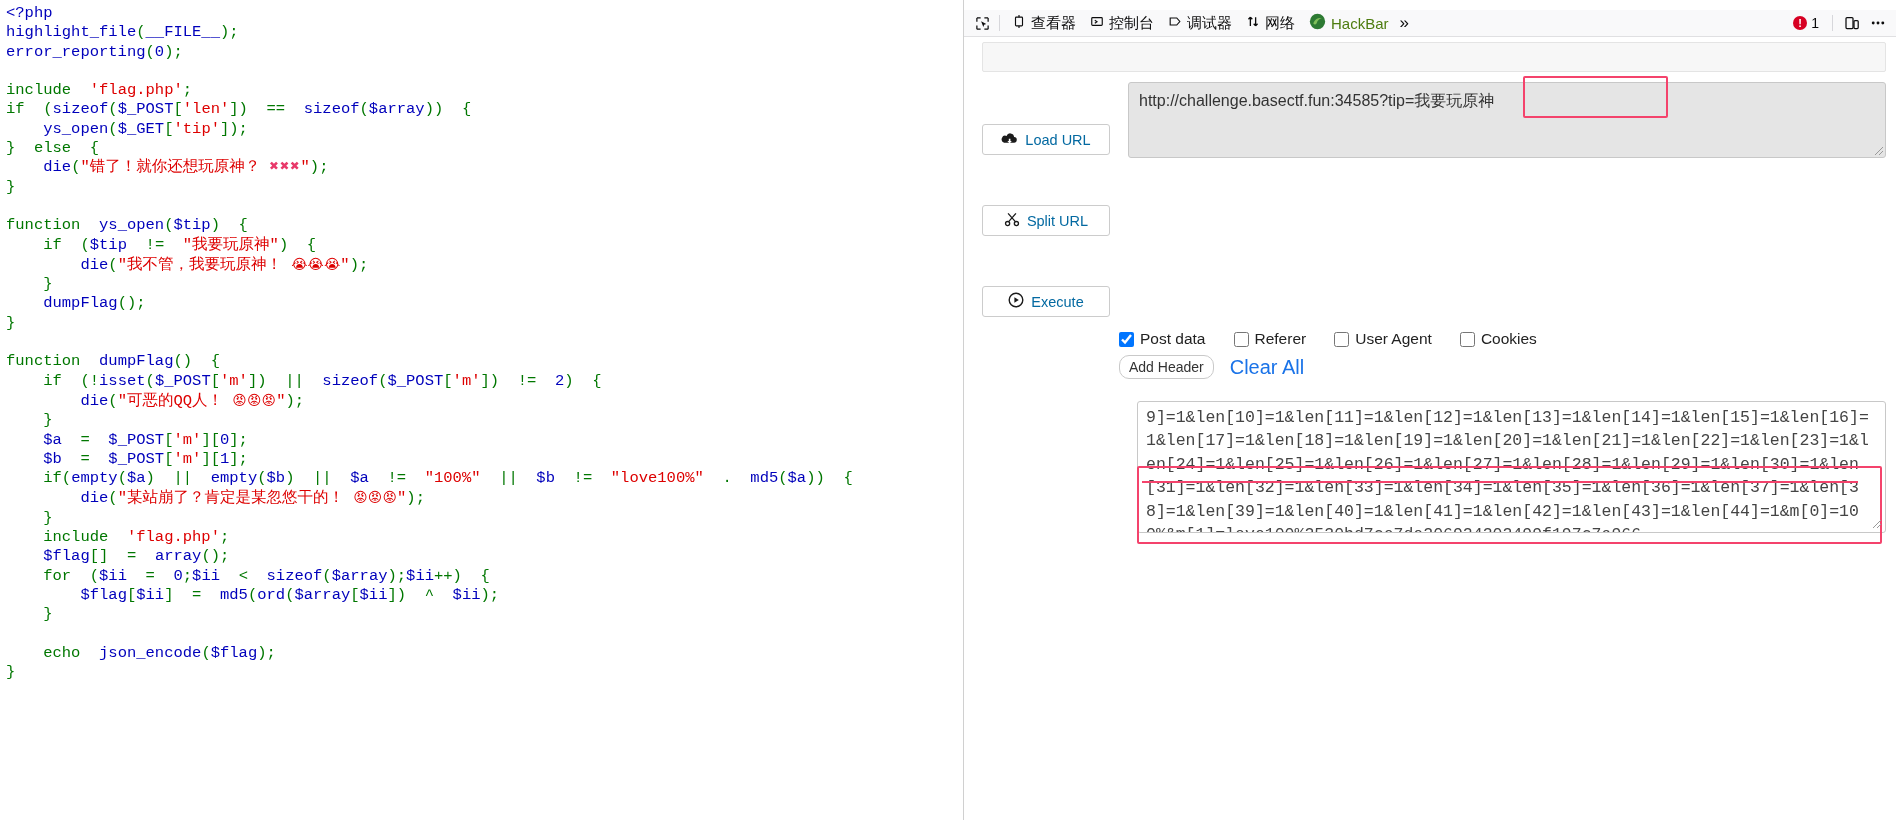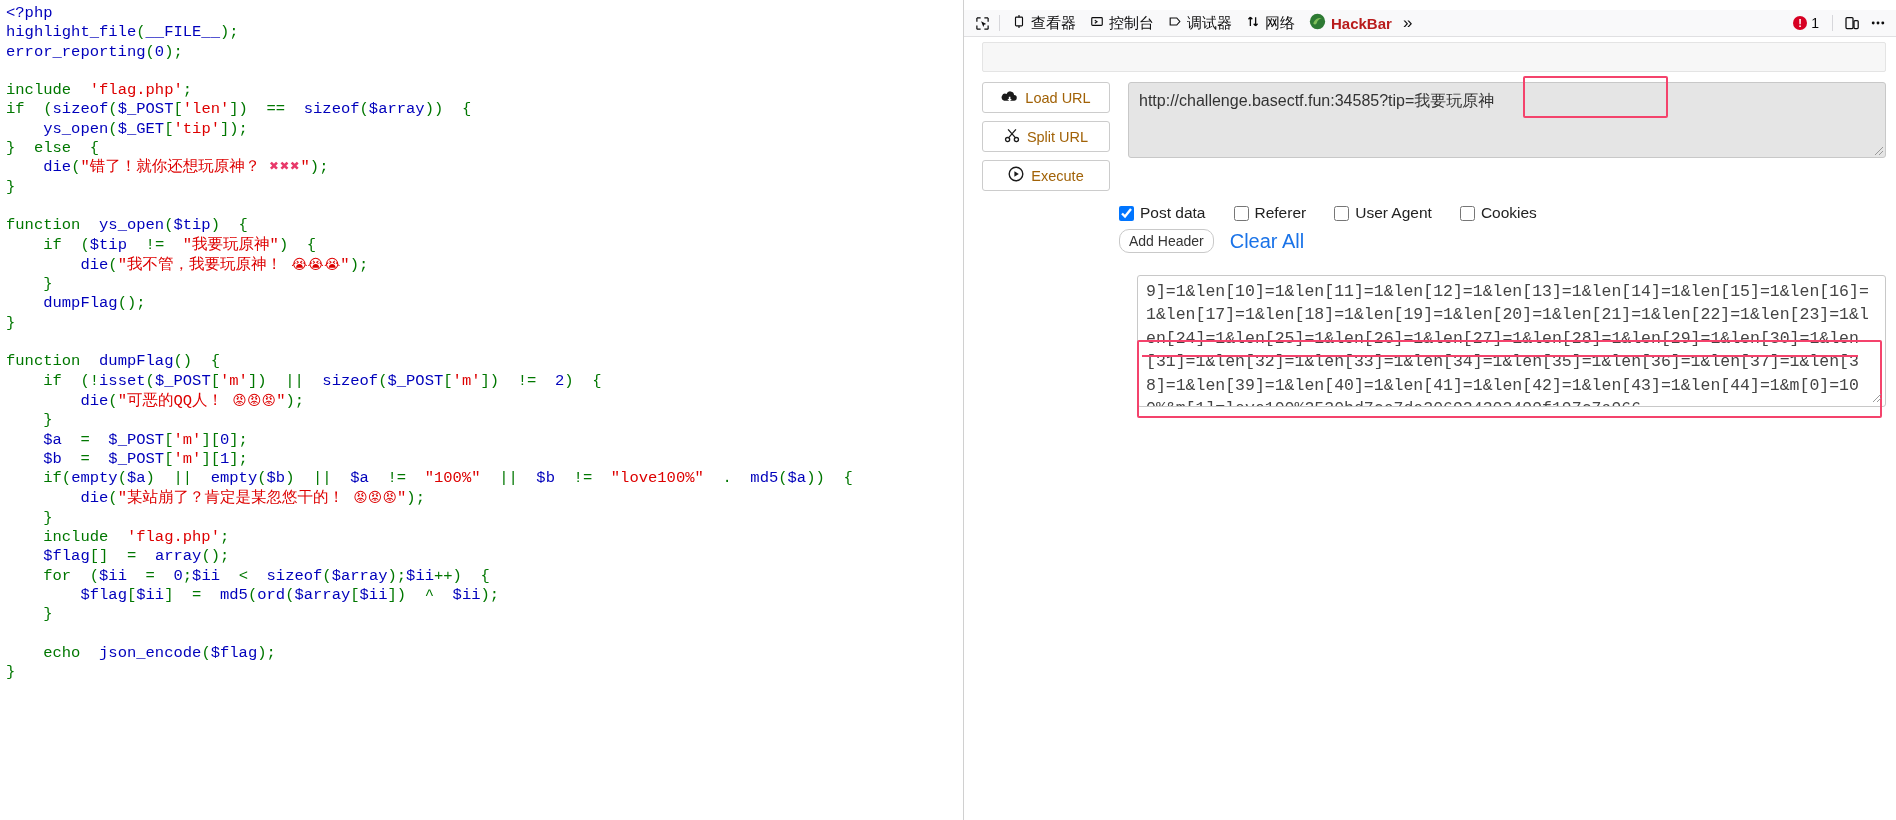--- a/index.html
+++ b/index.html
@@ -65,21 +65,21 @@
   }
   .tb-sep {
     width:1px; height:16px; background:#d7d7db; margin:0 5px; flex:0 0 auto;
   }
   .tb-tab {
     display:flex; align-items:center; gap:5px;
     height:24px; padding:0 7px; border-radius:2px; cursor:pointer;
     font-size:14.5px; color:#0c0c0d; flex:0 0 auto;
   }
   .tb-tab .lbl { font-size:15px; }
-  .tb-tab.hackbar .lbl { color:#b91c1c;font-weight:bold; }
+  .tb-tab.hackbar .lbl { color:#4d7c0f; }
   .tb-spacer { flex: 1 1 auto; }
   .tb-right { display:flex; align-items:center; gap:2px; flex:0 0 auto; }
   .err-badge { display:flex; align-items:center; gap:4px; padding:0 6px; cursor:pointer;}
   .err-dot {
     width:14px;height:14px;border-radius:50%;background:#d70022;
     color:#fff;font-size:11px;font-weight:bold;
     display:flex;align-items:center;justify-content:center;
     font-family:"Liberation Sans",sans-serif;
   }
   .err-count { font-size:14px; color:#0c0c0d; }
@@ -102,23 +102,24 @@
   #hb-main {
     display: flex;
     padding: 10px 10px 0 18px;
     gap: 18px;
   }
   #hb-buttons { display:flex; flex-direction:column; gap:8px; width:128px; flex:0 0 auto; }
   .hb-btn {
     display:flex; align-items:center; justify-content:center; gap:7px;
     height:31px;
     border:1px solid #cccccc; border-radius:3px;
-    background:#ffffff; color:#a16207;
+    background:#ffffff; color:#0369a1;
     font-size:14.5px; cursor:pointer;
     font-family:"Liberation Sans", sans-serif;
+    margin-top:42px;
   }
 
   #hb-right { flex:1 1 auto; min-width:0; }
   .url-wrap { position:relative; }
   #url-area {
     width:100%; height:76px;
     border:1px solid #c8c8c8; border-radius:3px;
     padding:8px 10px;
     font-size:16px; line-height:20px;
     color:#333; background:#e5e5e5;

